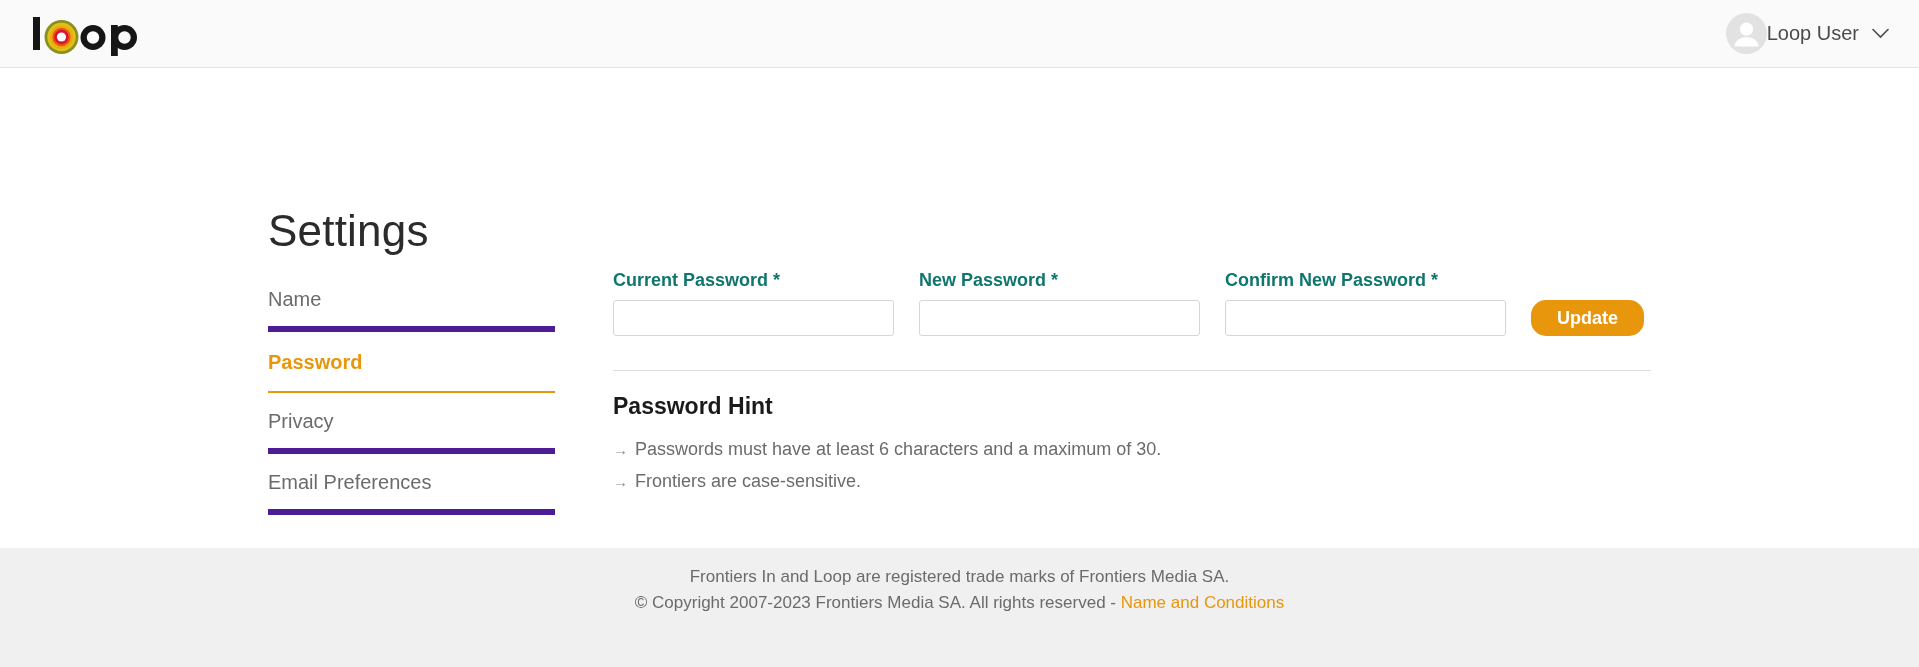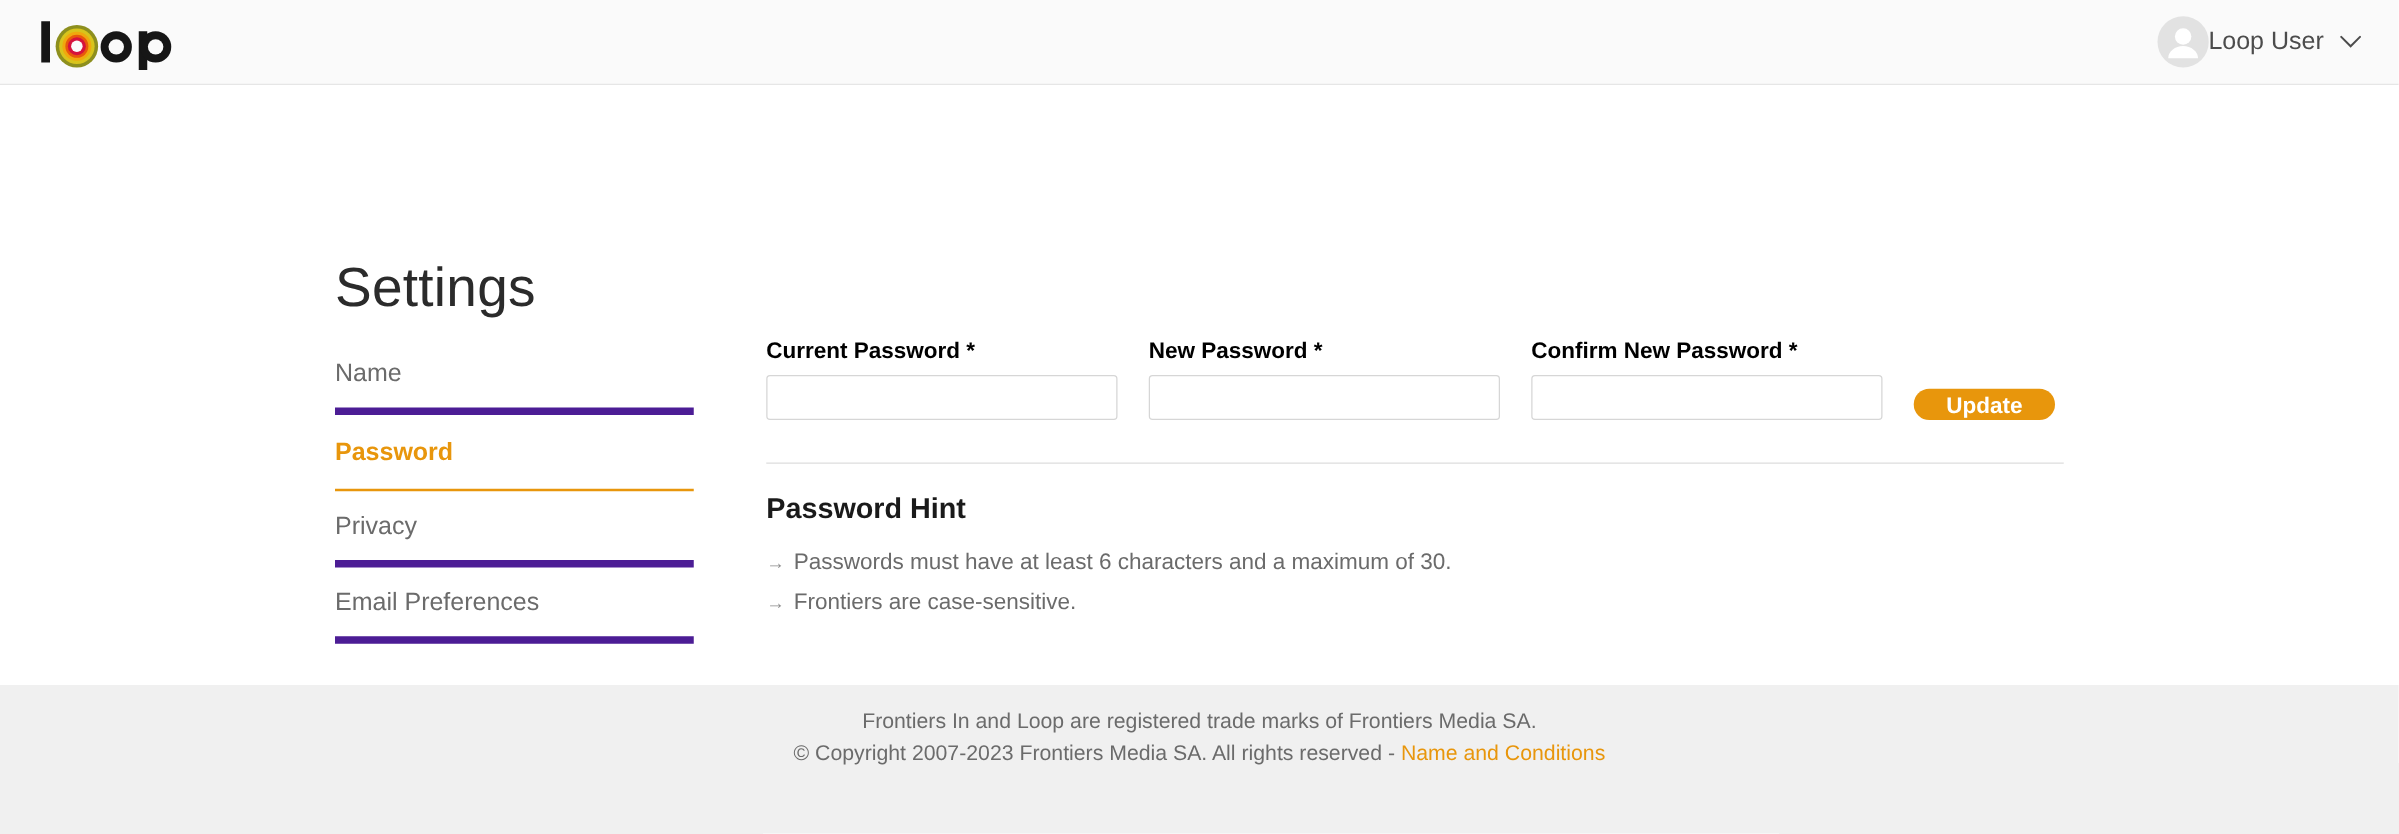--- a/index.html
+++ b/index.html
@@ -125,41 +125,41 @@
     align-items: flex-end;
   }
   .field {
     display: flex;
     flex-direction: column;
     margin-right: 25px;
   }
   .field-label {
     font-size: 18px;
     font-weight: bold;
-    color: #000000;
+    color: #0f766e;
     margin-bottom: 11px;
     white-space: nowrap;
     line-height: 1;
   }
   .field-input {
     width: 281px;
     height: 36px;
     border: 1px solid #d6d6d6;
     border-radius: 3px;
     background: #ffffff;
     font-size: 16px;
     padding: 4px 8px;
     color: #333;
     outline: none;
     font-family: "Liberation Sans", sans-serif;
   }
 
   .update-button {
     width: 113px;
-    height: 25px;
+    height: 36px;
     background: #e8960c;
     border: none;
     border-radius: 15px;
     color: #ffffff;
     font-size: 18px;
     font-weight: bold;
     cursor: pointer;
     font-family: "Liberation Sans", sans-serif;
     line-height: 1;
   }

